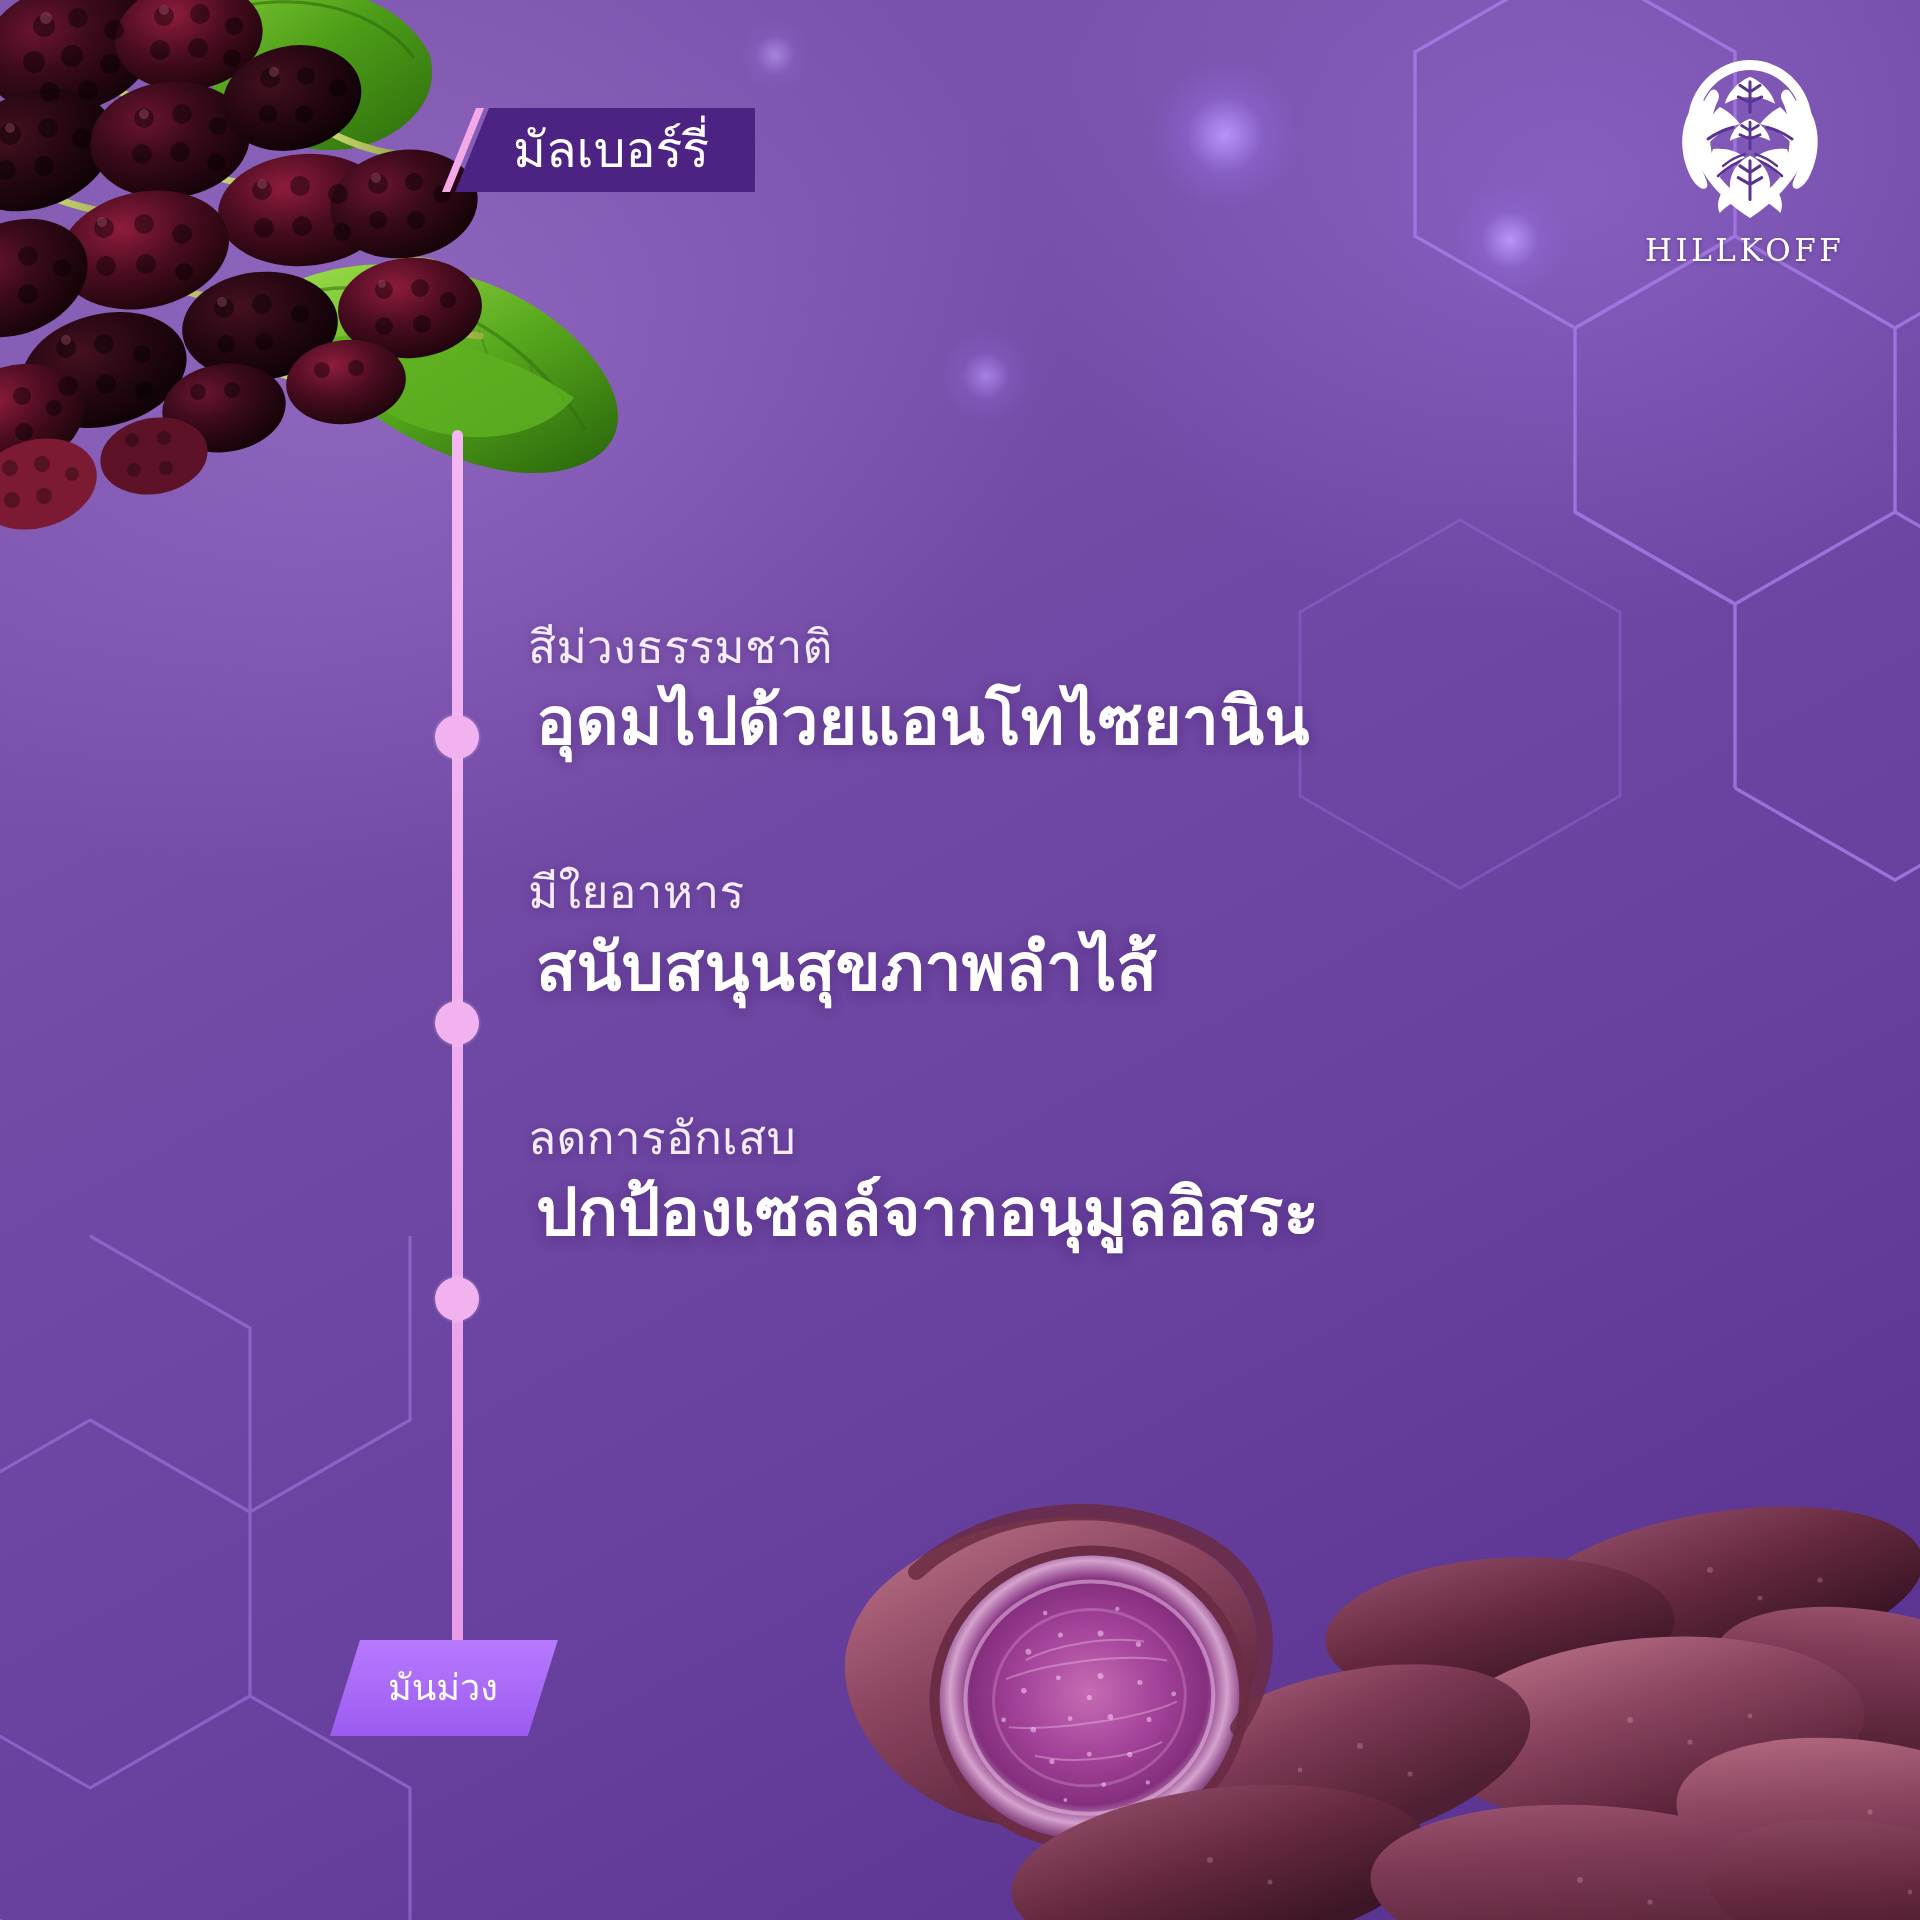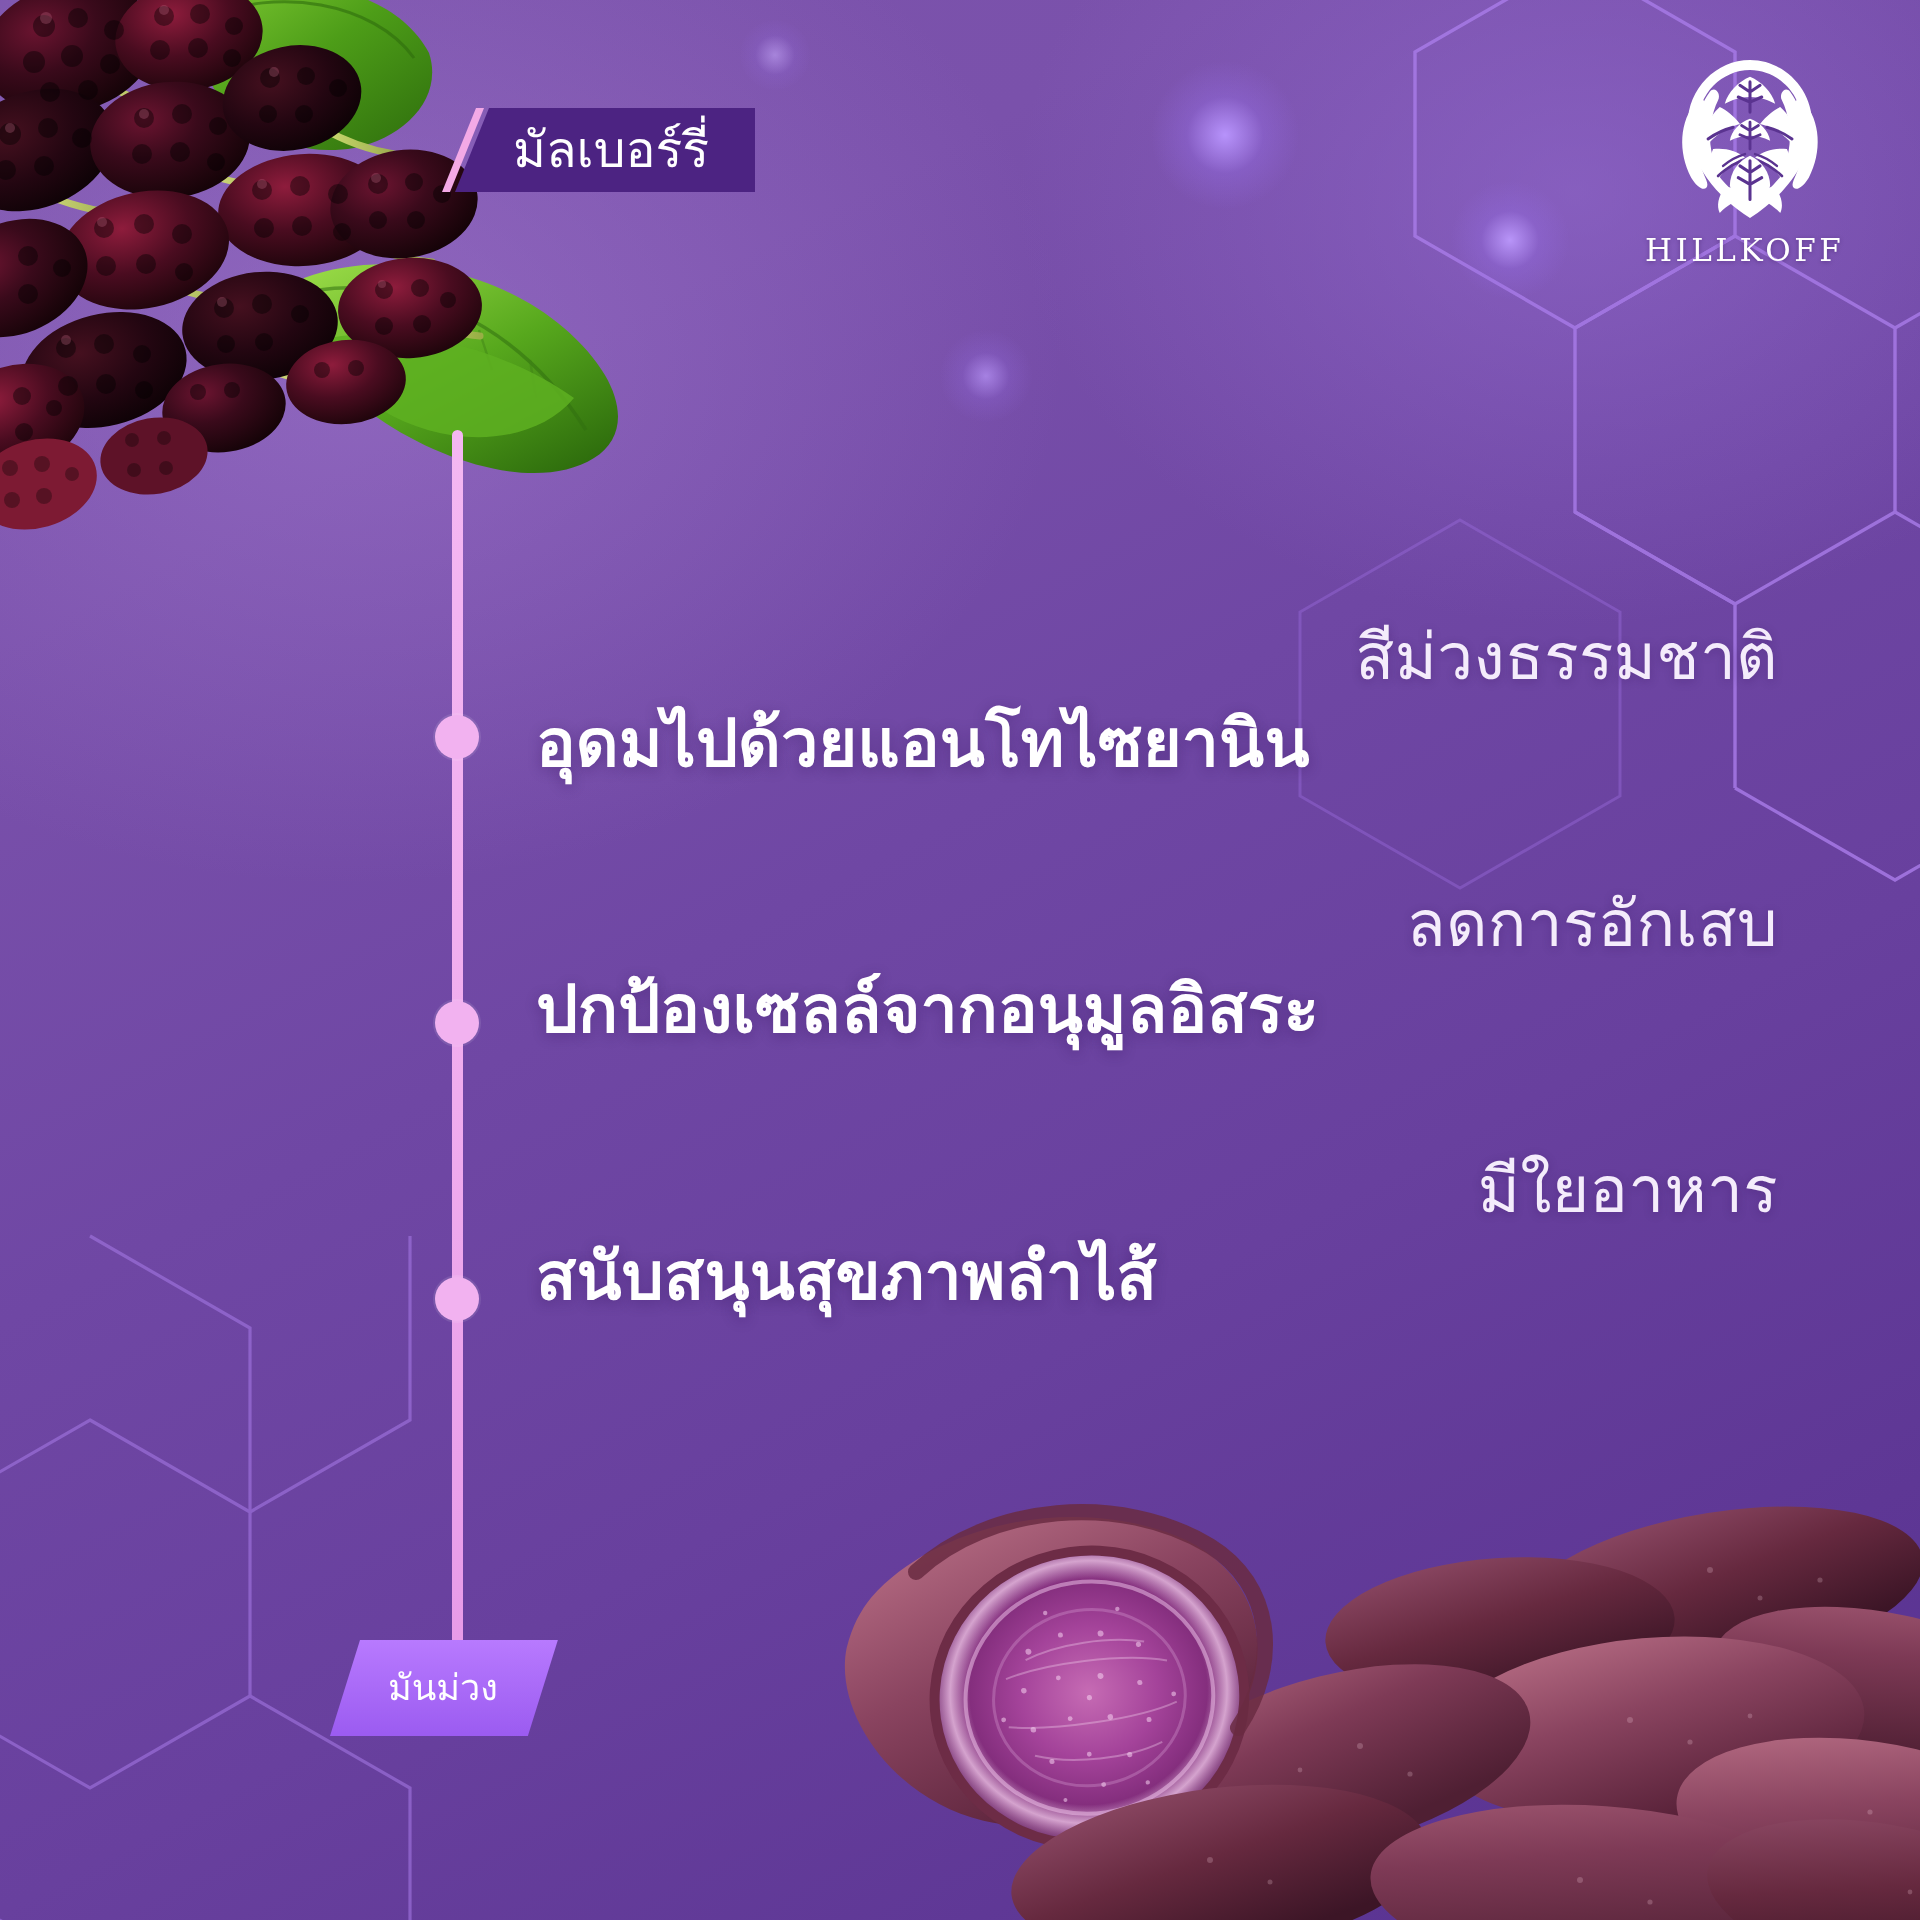--- a/index.html
+++ b/index.html
@@ -80,24 +80,23 @@
   }
   .tl-dot.d1{top:715px;}
   .tl-dot.d2{top:1001px;}
   .tl-dot.d3{top:1277px;}
 
   
   .benefits{position:absolute;left:528px;top:620px;width:1250px;}
   .benefit{margin-bottom:104px;}
   .benefit:last-child{margin-bottom:0;}
   .b-sub{
-    color:#F4ECFB;font-size:64px;font-weight:300;line-height:1.18;
+    color:#F4ECFB;font-size:46px;font-weight:300;line-height:1.18;
     letter-spacing:0.3px;margin:0 0 4px 0;
     text-shadow:0 2px 10px rgba(45,12,80,0.25);
-    text-align:right;
   }
   .b-main{
     color:#ffffff;font-size:66px;font-weight:700;line-height:1.2;
     letter-spacing:0.2px;margin:8px;
     text-shadow:0 3px 14px rgba(45,12,80,0.32);
   }
 
   
   .badge-bot-wrap{position:absolute;left:330px;top:1640px;}
   .badge-bot{
@@ -470,26 +469,26 @@
   <div class="tl-dot d1"></div>
   <div class="tl-dot d2"></div>
   <div class="tl-dot d3"></div>
 
   <div class="benefits">
     <div class="benefit">
       <p class="b-sub">สีม่วงธรรมชาติ</p>
       <p class="b-main">อุดมไปด้วยแอนโทไซยานิน</p>
     </div>
     <div class="benefit">
+      <p class="b-sub">มีใยอาหาร</p>
+      <p class="b-main">สนับสนุนสุขภาพลำไส้</p>
+    </div>
+    <div class="benefit">
       <p class="b-sub">ลดการอักเสบ</p>
       <p class="b-main">ปกป้องเซลล์จากอนุมูลอิสระ</p>
-    </div>
-    <div class="benefit">
-      <p class="b-sub">มีใยอาหาร</p>
-      <p class="b-main">สนับสนุนสุขภาพลำไส้</p>
     </div>
   </div>
 
   <div class="badge-bot-wrap">
     <div class="badge-bot">
       <div class="badge-bot-glow"></div>
       <span>มันม่วง</span>
     </div>
   </div>
 

